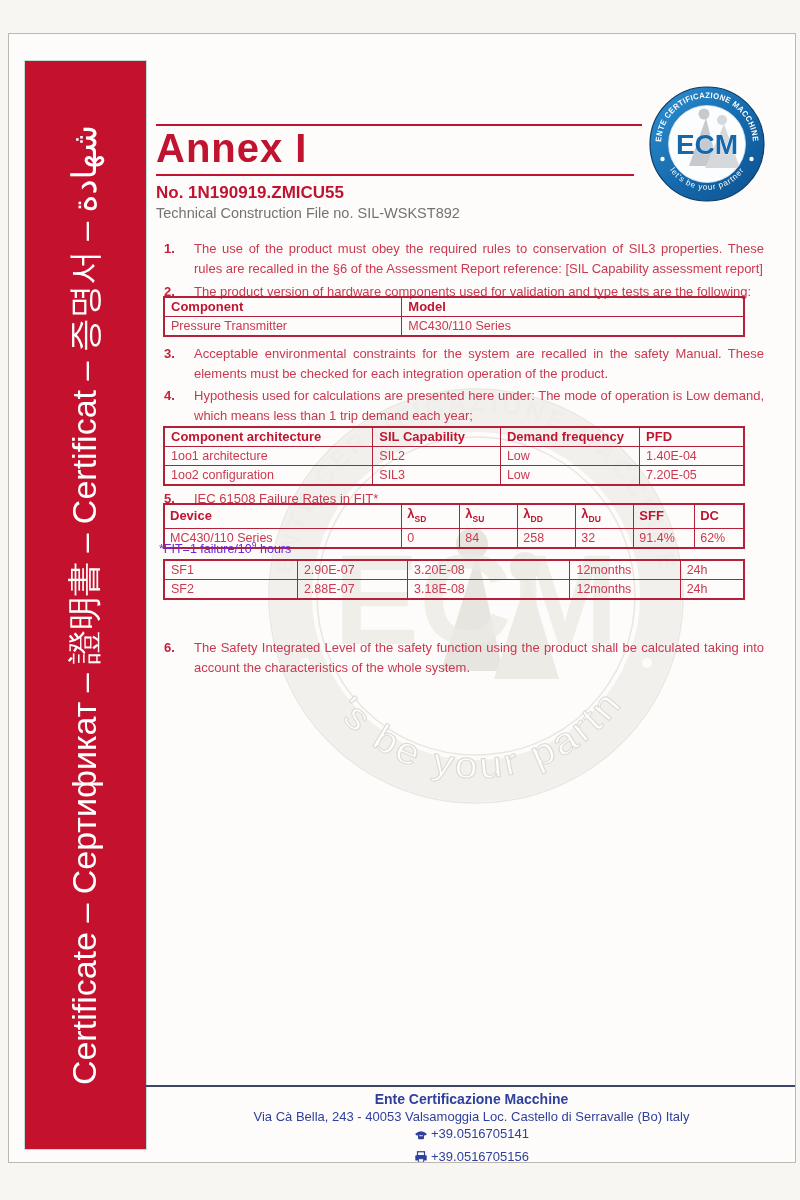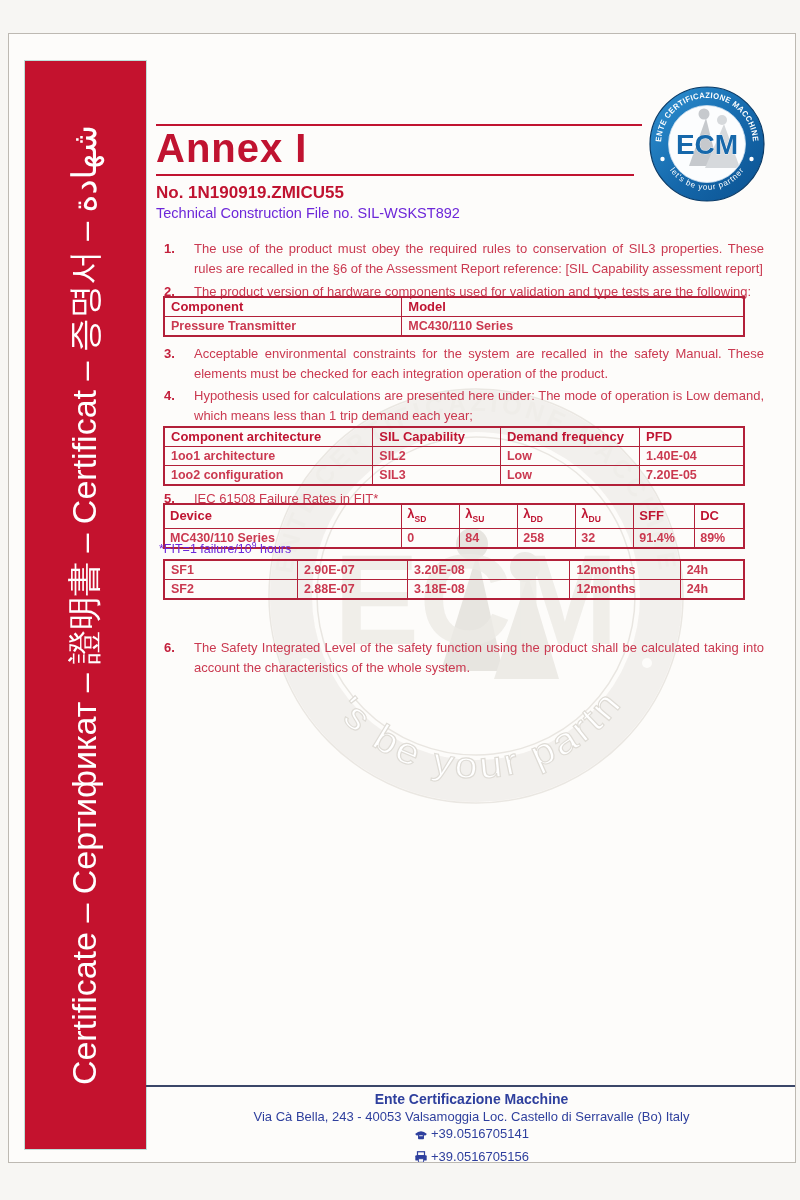--- a/index.html
+++ b/index.html
@@ -30,39 +30,39 @@
   
   .logo{position:absolute;left:638px;top:50px;width:120px;height:120px;}
   .rule{position:absolute;height:2px;background:#c01330;}
   .rule1{left:147px;top:90px;width:486px;}
   .rule2{left:147px;top:140px;width:478px;}
   .title{
     position:absolute;left:147px;top:92px;
     color:#c01330;font-size:40px;font-weight:bold;letter-spacing:1px;
   }
   .cert-no{position:absolute;left:147px;top:149px;color:#c01330;font-size:17px;font-weight:bold;}
-  .tcf{position:absolute;left:147px;top:171px;color:#6d28d9;font-size:14.5px;}
+  .tcf{position:absolute;left:147px;top:171px;color:#737373;font-size:14.5px;}
 
   .item{position:absolute;left:147px;width:608px;color:#ca3950;font-size:13px;line-height:20px;}
   .item .num{position:absolute;left:8px;top:0;font-weight:bold;color:#c3203c;}
   .item .txt{margin-left:38px;text-align:justify;}
   .item .txt.nj{text-align:left;}
 
   .i1{top:205px;} .i2{top:248px;} .i3{top:310px;} .i4{top:352px;}
   .i5{top:455px;} .i6{top:604px;}
 
   table{
     position:absolute;left:154px;width:582px;border-collapse:collapse;
     font-size:12.5px;color:#ca3950;table-layout:fixed;
     background:transparent;
   }
   table, th, td{border:1px solid #b22039;}
   table{border:2px solid #b22039;}
   th{color:#bf1532;text-align:left;font-size:13px;}
-  th,td{padding:1px 6px;line-height:16px;font-weight:bold;}
+  th,td{padding:1px 6px;line-height:16px;font-weight:normal;}
   th{font-weight:bold;}
   .t1{top:262px;} .t2{top:392px;border-radius:20px;} .t3{top:469px;} .t4{top:525px;}
   .t3 th,.t3 td{padding:1px 5px;}
   .lam{font-size:13px;} .lam sub{font-size:8.5px;}
   .footnote{position:absolute;left:150px;top:506px;color:#6d28d9;font-size:12.5px;}
   .footnote sup{font-size:8.5px;}
 
   
   .footer-rule{position:absolute;left:137px;top:1051px;width:651px;height:2px;background:#3a4668;}
   .footer{
@@ -235,21 +235,21 @@
       <th>SFF</th>
       <th>DC</th>
     </tr>
     <tr>
       <td>MC430/110 Series</td>
       <td>0</td>
       <td>84</td>
       <td>258</td>
       <td>32</td>
       <td>91.4%</td>
-      <td>89%</td>
+      <td>62%</td>
     </tr>
   </tbody>
     </table>
 
   <div class="footnote"><span>*FIT=1 failure/10</span><sup>9</sup><span> hours</span></div>
 
   <table class="t4">
     <colgroup>
         <col style="width:23%">
         <col style="width:19%">

